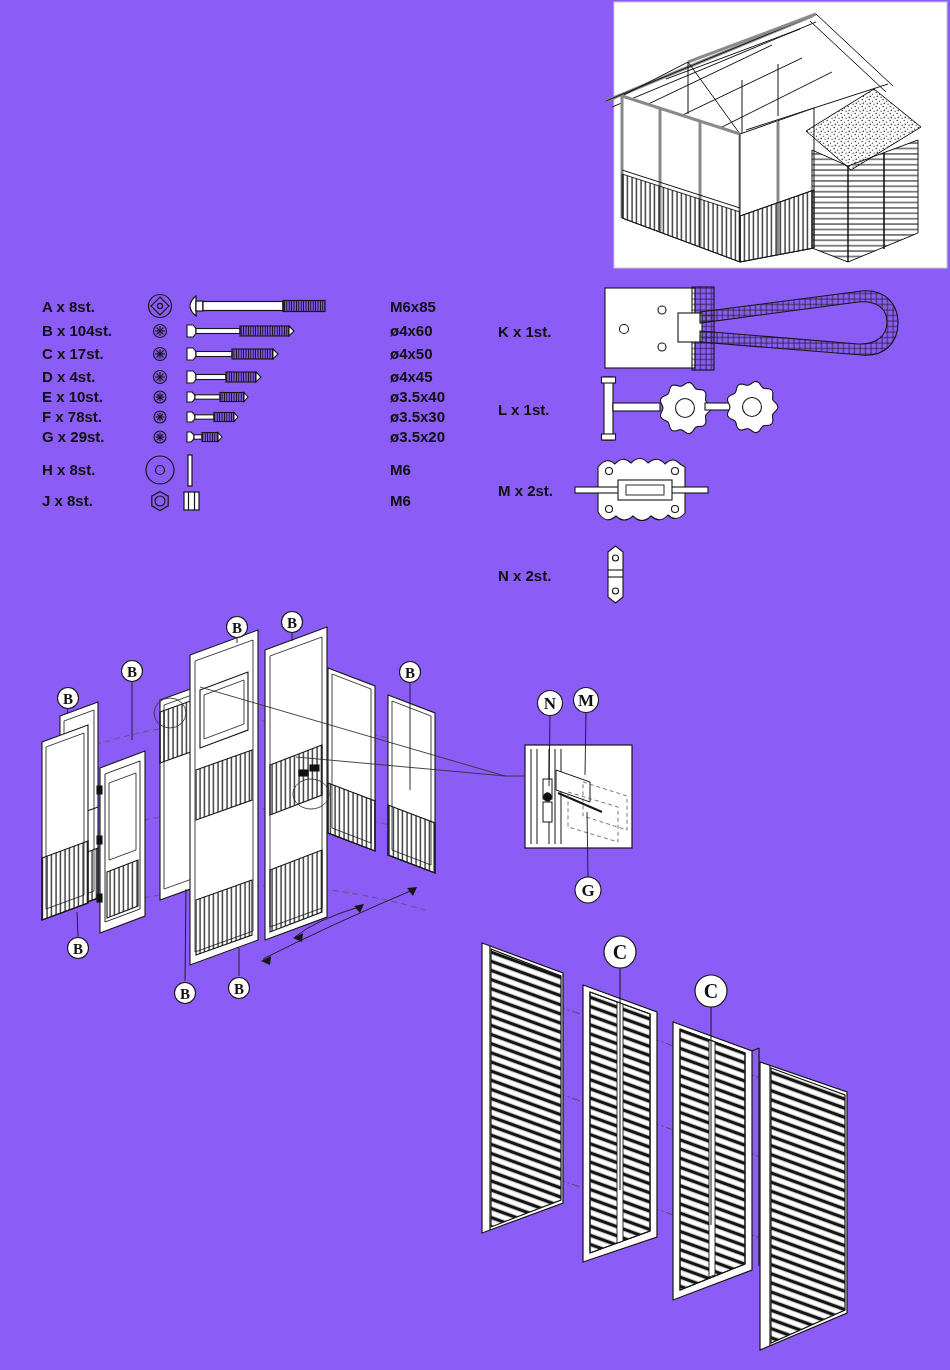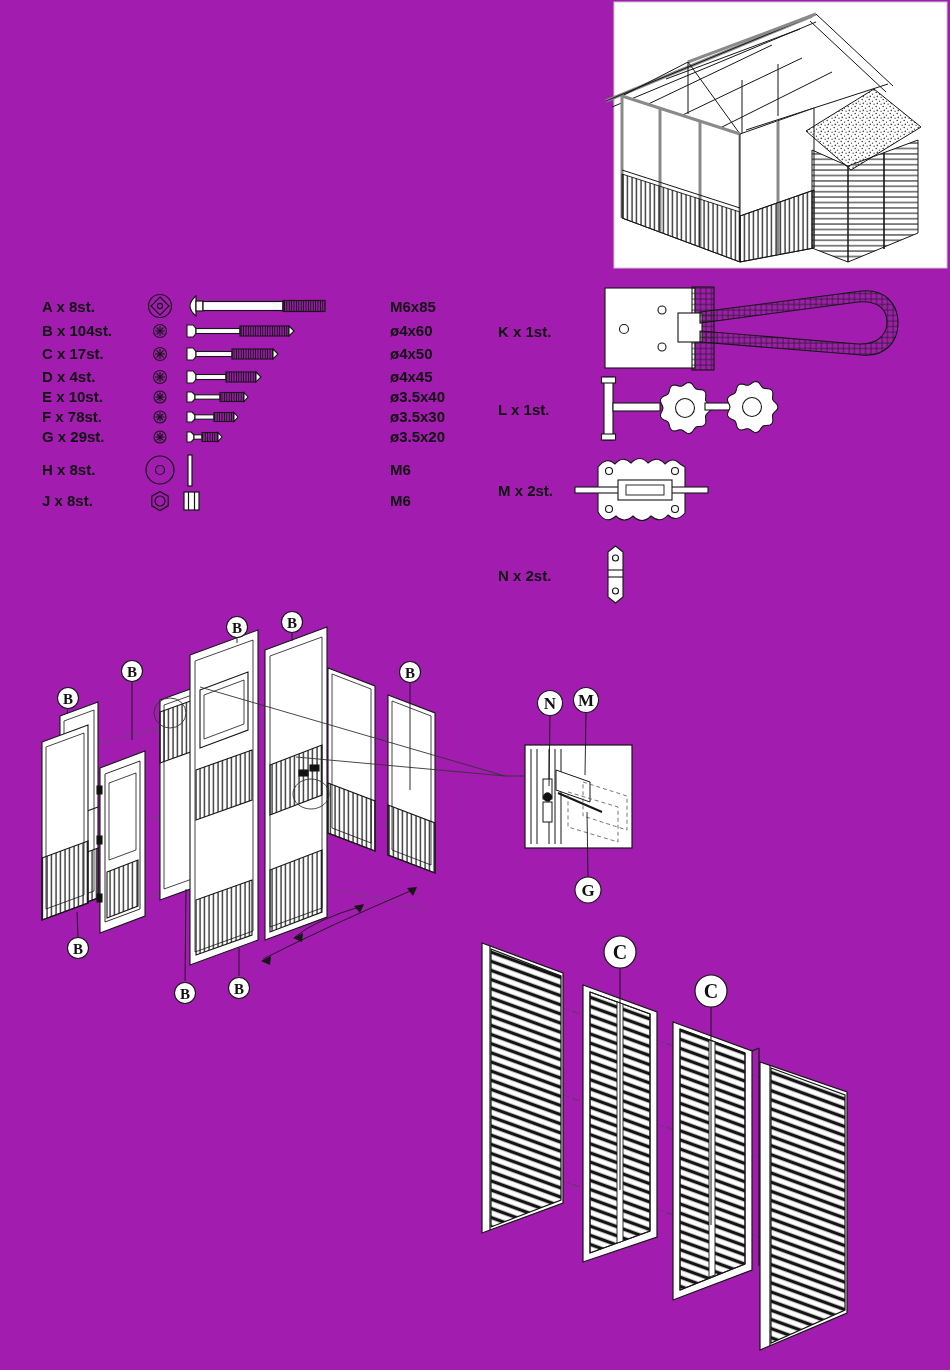--- a/index.html
+++ b/index.html
@@ -1,16 +1,16 @@
 <!DOCTYPE html>
 <html><head>
 <meta charset="utf-8">
 <style>
   html,body{margin:0;padding:0;background:#fff;}
-  .page{position:relative;width:950px;height:1370px;background:#a21caf;overflow:hidden;}
+  .page{position:relative;width:950px;height:1370px;background:#8b5cf6;overflow:hidden;}
   svg{position:absolute;left:0;top:0;}
   .lbl{font-family:"Liberation Sans",sans-serif;font-weight:bold;font-size:15px;fill:#111;}
   .sz{font-family:"Liberation Sans",sans-serif;font-weight:bold;font-size:15px;fill:#111;}
   .co{font-family:"Liberation Serif",serif;font-weight:bold;fill:#111;text-anchor:middle;}
   .ln{stroke:#161616;fill:none;}
 </style>
 </head>
 <body>
 
 <div class="page">

